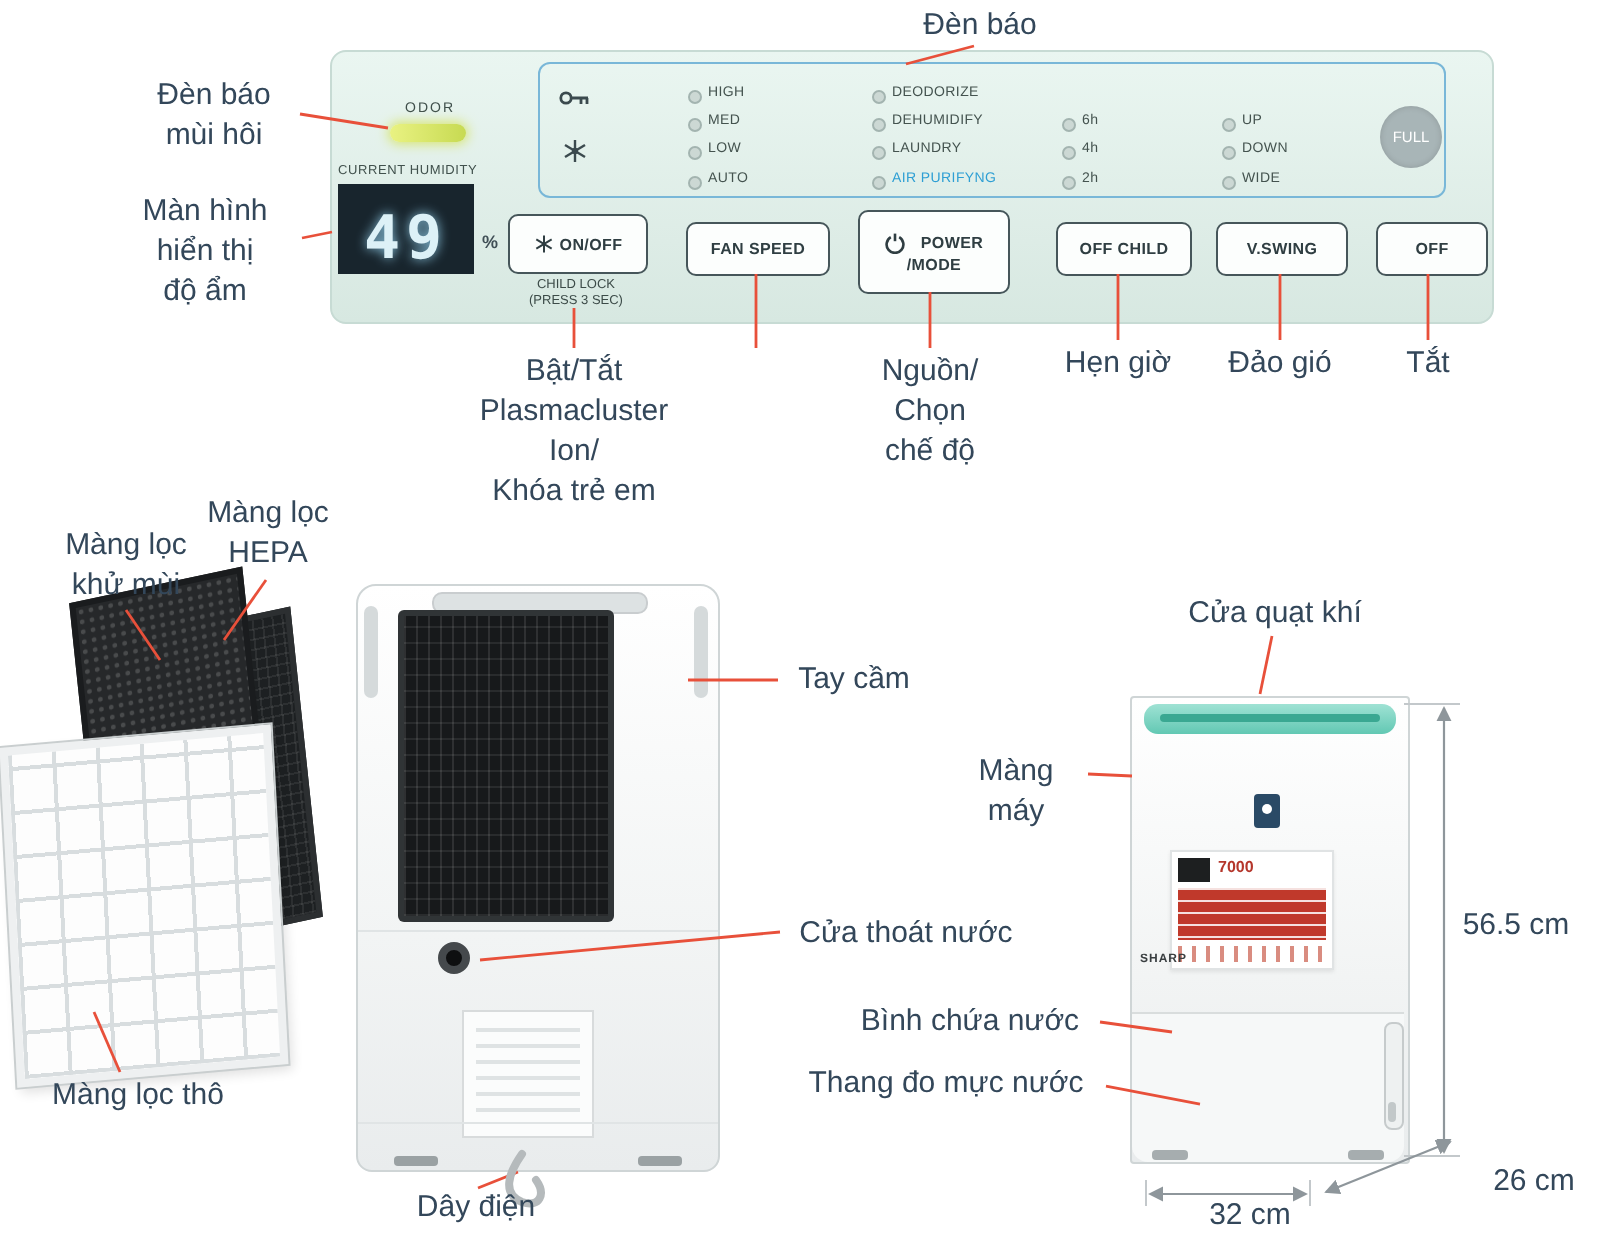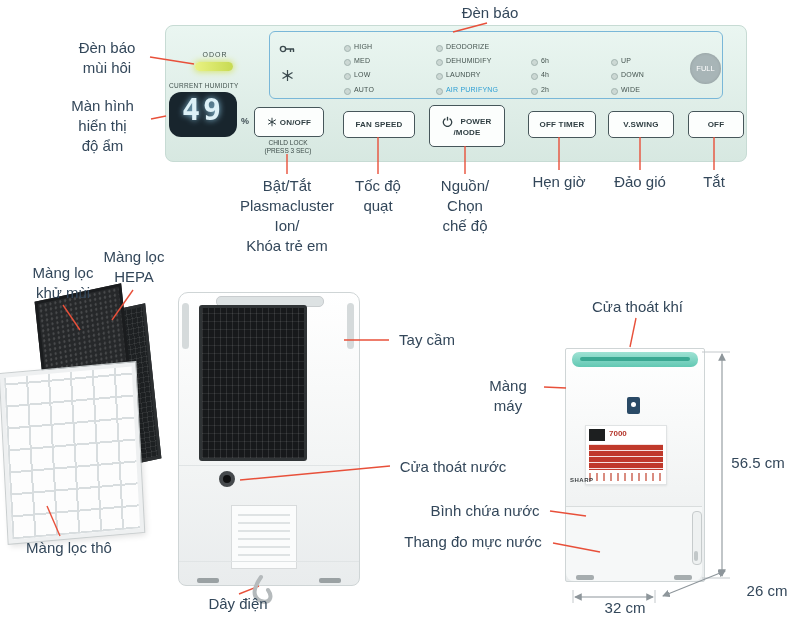--- a/index.html
+++ b/index.html
@@ -17,21 +17,21 @@
   .ind.blue{color:#2e9fd4}
   .dot{position:absolute;width:5px;height:5px;border-radius:50%;background:#ccd8d4;border:1px solid #a3b4b0}
   .btn{position:absolute;background:#fcfefd;border:1.5px solid #46565a;border-radius:5px;
        display:flex;align-items:center;justify-content:center;gap:3px;
        font-size:8px;color:#2f3e42;font-weight:bold;letter-spacing:.2px;white-space:nowrap}
   .cap{position:absolute;font-size:6.5px;line-height:8px;color:#3c4b48;text-align:center;white-space:pre-line}
   .odor-text{position:absolute;font-size:7px;color:#3f4f4b;letter-spacing:1px;text-align:center}
   .odor-pill{position:absolute;border-radius:5px;background:linear-gradient(90deg,#e9f282,#c7da52);
              box-shadow:0 0 6px 1px #d7e56f}
   .ch-label{position:absolute;font-size:6.5px;color:#41514d;letter-spacing:.3px}
-  .display{position:absolute;background:#18252d;border-radius:12px;display:flex;align-items:flex-start;justify-content:center}
+  .display{position:absolute;background:#18252d;border-radius:0;display:flex;align-items:flex-end;justify-content:center}
   .digits{font-family:"DejaVu Sans Mono",monospace;font-weight:bold;font-size:30px;color:#ddf1f7;
           letter-spacing:3px;text-shadow:0 0 6px rgba(160,225,255,.85)}
   .pct{position:absolute;font-weight:bold}
   .full{position:absolute;border-radius:50%;background:#a8b5b7;color:#fff;font-size:7.5px;font-weight:normal;
         display:flex;align-items:center;justify-content:center;box-shadow:inset 0 0 3px rgba(0,0,0,.15)}
   .icon{position:absolute;line-height:0}
   
   .unit{position:absolute;border:1px solid #cfd5d6;background:linear-gradient(180deg,#ffffff,#f2f4f4 60%,#e9eced)}
   .seam{position:absolute;left:0;width:100%;height:1px;background:#e0e4e5}
   .overlay{position:absolute;left:0;top:0;z-index:10;pointer-events:none}
@@ -129,21 +129,21 @@
           <svg width="11" height="11" viewBox="0 0 11 11">
               <path d="M3.4 2.6 a4.2 4.2 0 1 0 4.2 0" fill="none" stroke="#2f3e42" stroke-width="1.3"></path>
               <line x1="5.5" y1="0.8" x2="5.5" y2="4.6" stroke="#2f3e42" stroke-width="1.3"></line>
             </svg>
         </span>
         <span>POWER</span>
       </span>
       <span>/MODE</span>
     </div>
 
-    <div class="btn" style="left:362px;top:85px;width:66px;height:25px">OFF TIMER</div>
+    <div class="btn" style="left:362px;top:85px;width:66px;height:25px">OFF CHILD</div>
     <div class="btn" style="left:442px;top:85px;width:64px;height:25px">V.SWING</div>
     <div class="btn" style="left:522px;top:85px;width:54px;height:25px">OFF</div>
   </div>
 
   <div style="position:absolute;left:66px;top:312px;width:82px;height:150px;z-index:1;
               background:#1d2022;border:3px solid #2c2f31;transform:rotate(-6deg) skewY(-6deg);
               background-image:repeating-linear-gradient(90deg,rgba(255,255,255,.07) 0 1px,transparent 1px 5px),repeating-linear-gradient(0deg,rgba(255,255,255,.07) 0 1px,transparent 1px 5px)"></div>
   <div style="position:absolute;left:42px;top:292px;width:82px;height:150px;z-index:2;
               background-color:#26282a;border:3px solid #1a1c1e;transform:rotate(-6deg) skewY(-6deg);
               background-image:radial-gradient(rgba(255,255,255,.16) 1px,transparent 1.4px);background-size:5px 5px"></div>
@@ -200,39 +200,37 @@
   <div class="lbl" style="left:455px;top:3px;width:70px">Đèn báo</div>
   <div class="lbl" style="left:62px;top:38px;width:90px">Đèn báo
 mùi hôi</div>
   <div class="lbl" style="left:55px;top:96px;width:95px">Màn hình
 hiển thị
 độ ẩm</div>
   <div class="lbl" style="left:222px;top:176px;width:130px">Bật/Tắt
 Plasmacluster
 Ion/
 Khóa trẻ em</div>
-  <div class="lbl" style="left:348px;top:176px;width:60px">Tốc độ
-quạt</div>
   <div class="lbl" style="left:430px;top:176px;width:70px">Nguồn/
 Chọn
 chế độ</div>
   <div class="lbl" style="left:527px;top:172px;width:64px">Hẹn giờ</div>
   <div class="lbl" style="left:608px;top:172px;width:64px">Đảo gió</div>
   <div class="lbl" style="left:698px;top:172px;width:32px">Tắt</div>
   <div class="lbl" style="left:18px;top:263px;width:90px">Màng lọc
 khử mùi</div>
   <div class="lbl" style="left:92px;top:247px;width:84px">Màng lọc
 HEPA</div>
   <div class="lbl" style="left:20px;top:538px;width:98px">Màng lọc thô</div>
   <div class="lbl left" style="left:392px;top:330px;width:70px">Tay cầm</div>
   <div class="lbl left" style="left:393px;top:457px;width:120px">Cửa thoát nước</div>
   <div class="lbl left" style="left:420px;top:501px;width:130px">Bình chứa nước</div>
   <div class="lbl left" style="left:393px;top:532px;width:160px">Thang đo mực nước</div>
   <div class="lbl" style="left:203px;top:594px;width:70px">Dây điện</div>
-  <div class="lbl" style="left:585px;top:297px;width:105px">Cửa thoát khí</div>
+  <div class="lbl" style="left:585px;top:297px;width:105px">Cửa quạt khí</div>
   <div class="lbl" style="left:474px;top:376px;width:68px">Màng máy</div>
   <div class="lbl left" style="left:727px;top:453px;width:62px">56.5 cm</div>
   <div class="lbl" style="left:593px;top:598px;width:64px">32 cm</div>
   <div class="lbl left" style="left:740px;top:581px;width:54px">26 cm</div>
 
   <svg class="overlay" width="800" height="620" viewBox="0 0 800 620">
     <defs>
       <marker id="ar" viewBox="0 0 8 8" refX="7" refY="4" markerWidth="7" markerHeight="7" orient="auto-start-reverse">
         <path d="M0,0 L8,4 L0,8 z" fill="#8e969b"></path>
       </marker>

